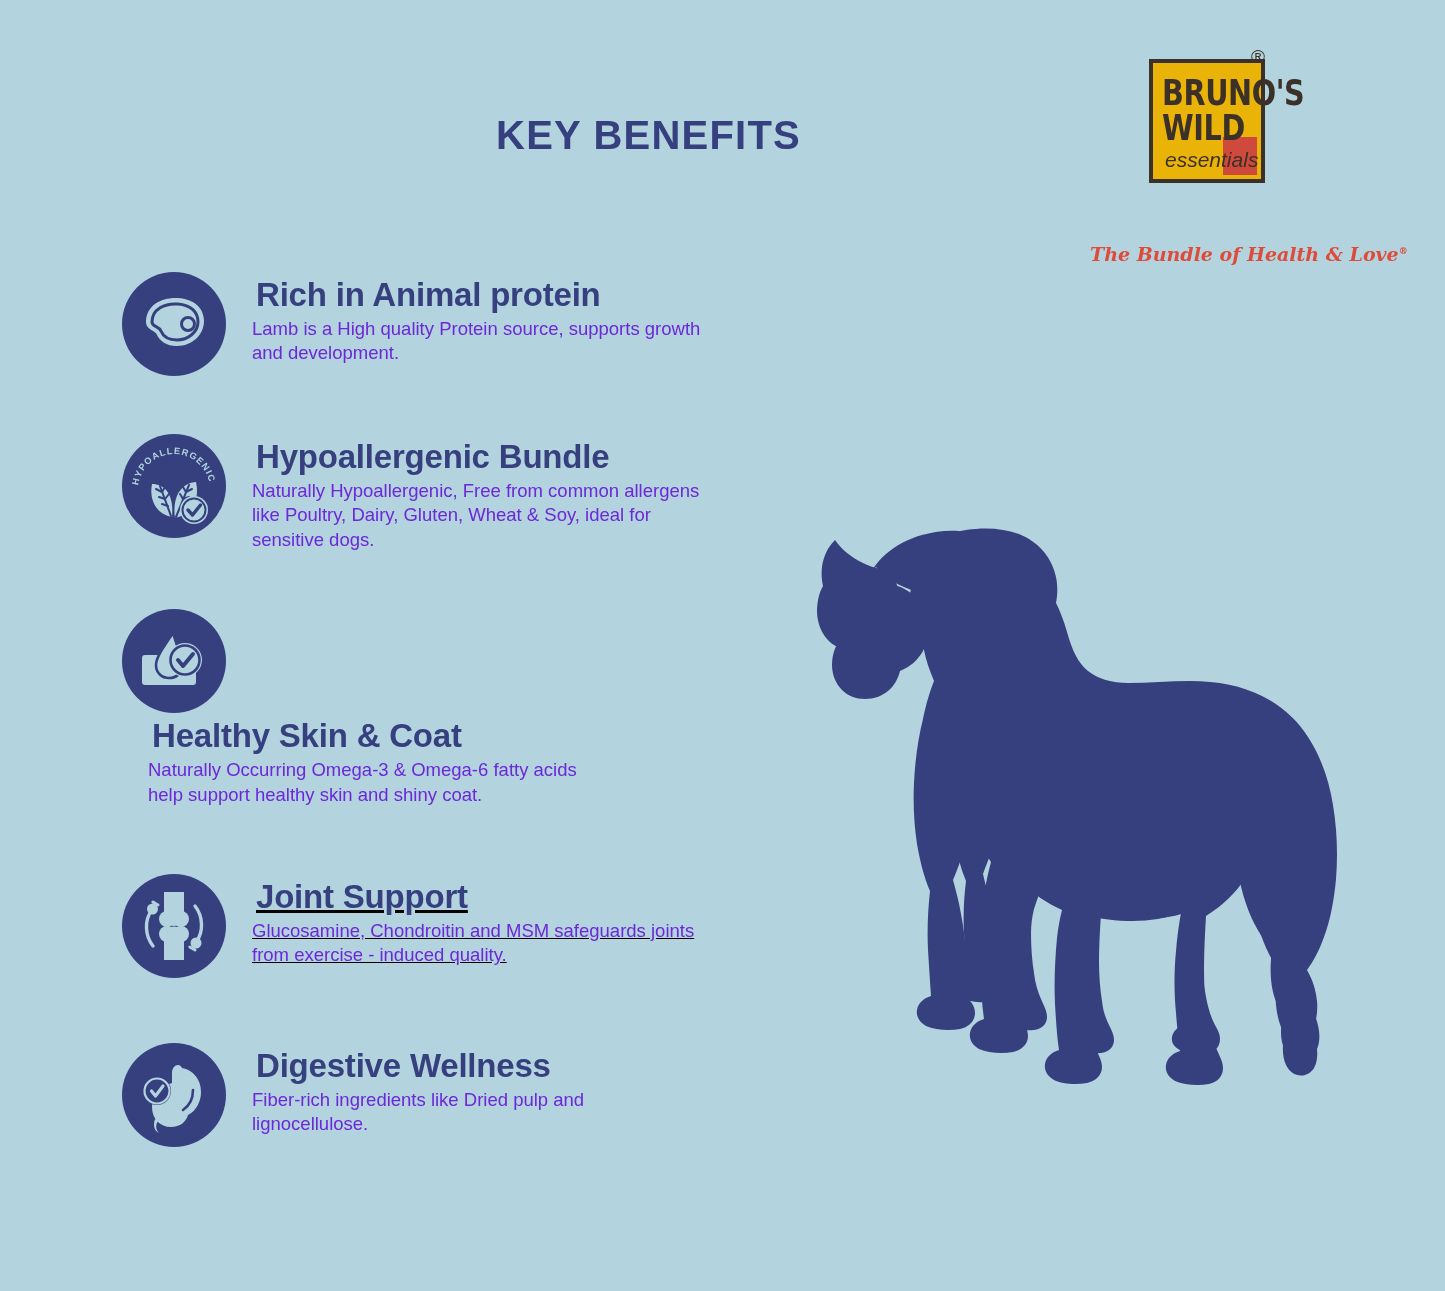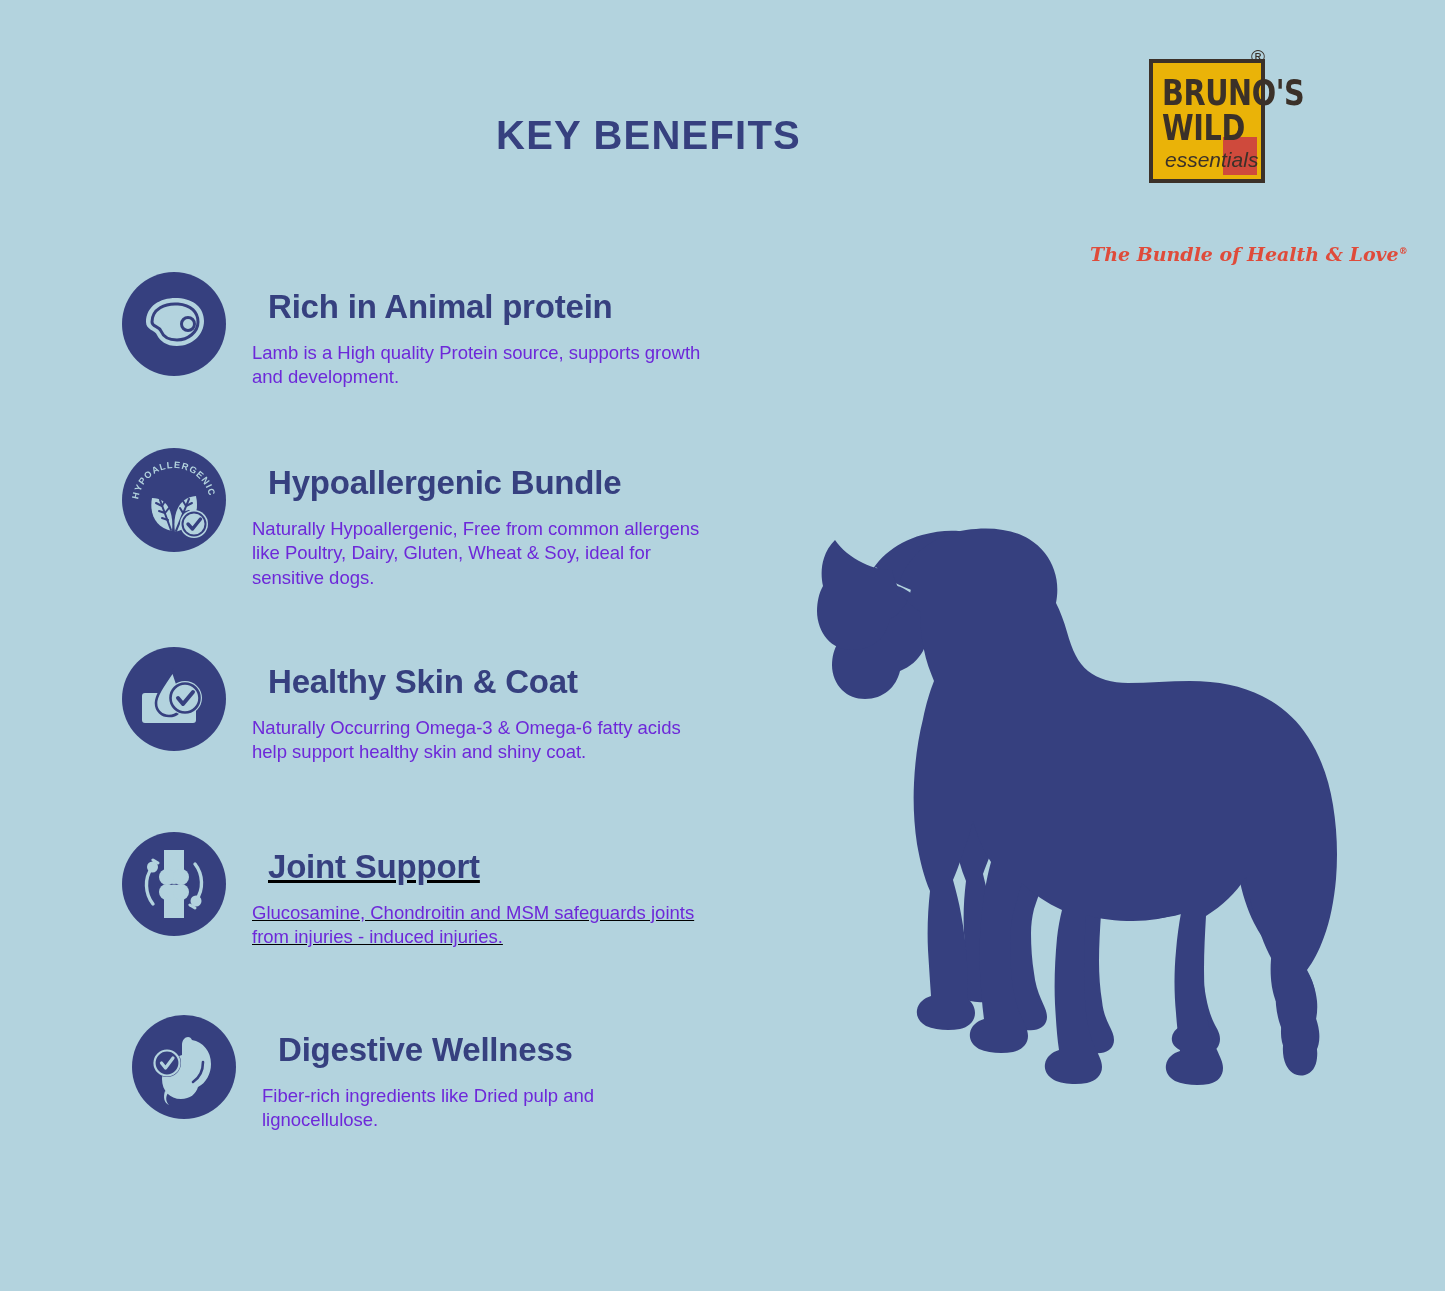--- a/index.html
+++ b/index.html
@@ -130,37 +130,37 @@
   .benefit-text {
     padding-left: 26px;
     padding-top: 2px;
   }
   .benefit-title {
     color: #36407f;
     font-size: 33px;
     font-weight: bold;
     line-height: 1.06;
     letter-spacing: -0.2px;
-    margin: 16px;
+    margin: 4px;
     white-space: nowrap;
   }
   .benefit-desc {
     color: #6d28d9;
     font-size: 18.5px;
     line-height: 1.32;
     margin: 3px 0 0 0;
     max-width: 450px;
   }
 
   
   .row-1 { margin-top: 0px; }
   .row-2 { margin-top: 58px; }
-  .row-3 { margin-top: 57px; }
+  .row-3 { margin-top: 57px; flex-direction: column; }
   .row-4 { margin-top: 67px; text-decoration: underline; }
-  .row-5 { margin-top: 65px; justify-content: center; }
+  .row-5 { margin-top: 65px; }
 
   
   .dog-figure {
     position: absolute;
     left: 770px;
     top: 505px;
     width: 620px;
     height: 580px;
   }
   .dog-figure svg { display: block; width: 100%; height: 100%; }
@@ -274,21 +274,21 @@
         <circle cx="30.5" cy="35" r="5.5" fill="#b3d3de"></circle>
         <path d="M74 68 C82 58 81 42 73 32" fill="none" stroke="#b3d3de" stroke-width="3.4" stroke-linecap="round"></path>
         <circle cx="74" cy="69" r="5.5" fill="#b3d3de"></circle>
 
         <path d="M36 31 L31 28" stroke="#b3d3de" stroke-width="3" stroke-linecap="round"></path>
         <path d="M68 73 L73 76" stroke="#b3d3de" stroke-width="3" stroke-linecap="round"></path>
       </svg>
     </div>
     <div class="benefit-text">
       <p class="benefit-title">Joint Support</p>
-      <p class="benefit-desc">Glucosamine, Chondroitin and MSM safeguards joints from injuries - induced injuries.</p>
+      <p class="benefit-desc">Glucosamine, Chondroitin and MSM safeguards joints from exercise - induced quality.</p>
     </div>
   </div>
 
   <div class="benefit row-5">
     <div class="benefit-icon">
       <svg width="104" height="104" viewBox="0 0 104 104">
 
         <path d="M56 22 C53 22 50 25 50 30 L50 40 C38 43 30 52 30 64 C30 76 38 84 49 84
                  C58 84 64 79 66 72 C74 68 79 59 79 49 C79 36 71 27 60 25 C59 23 58 22 56 22 Z
                  M33 76 C31 82 32 88 37 90 C33 86 34 81 36 78 Z" fill="#b3d3de"></path>

